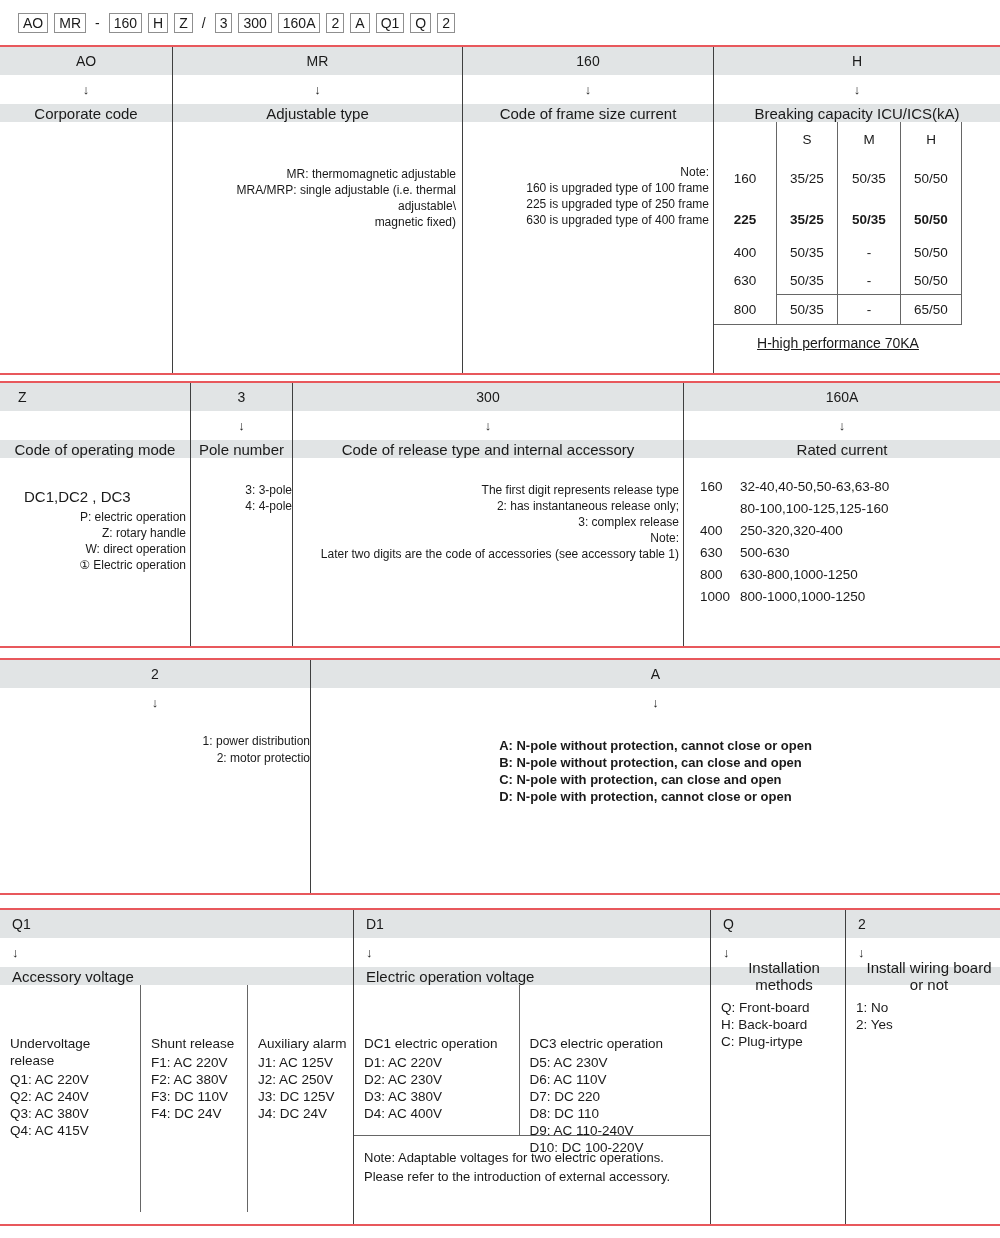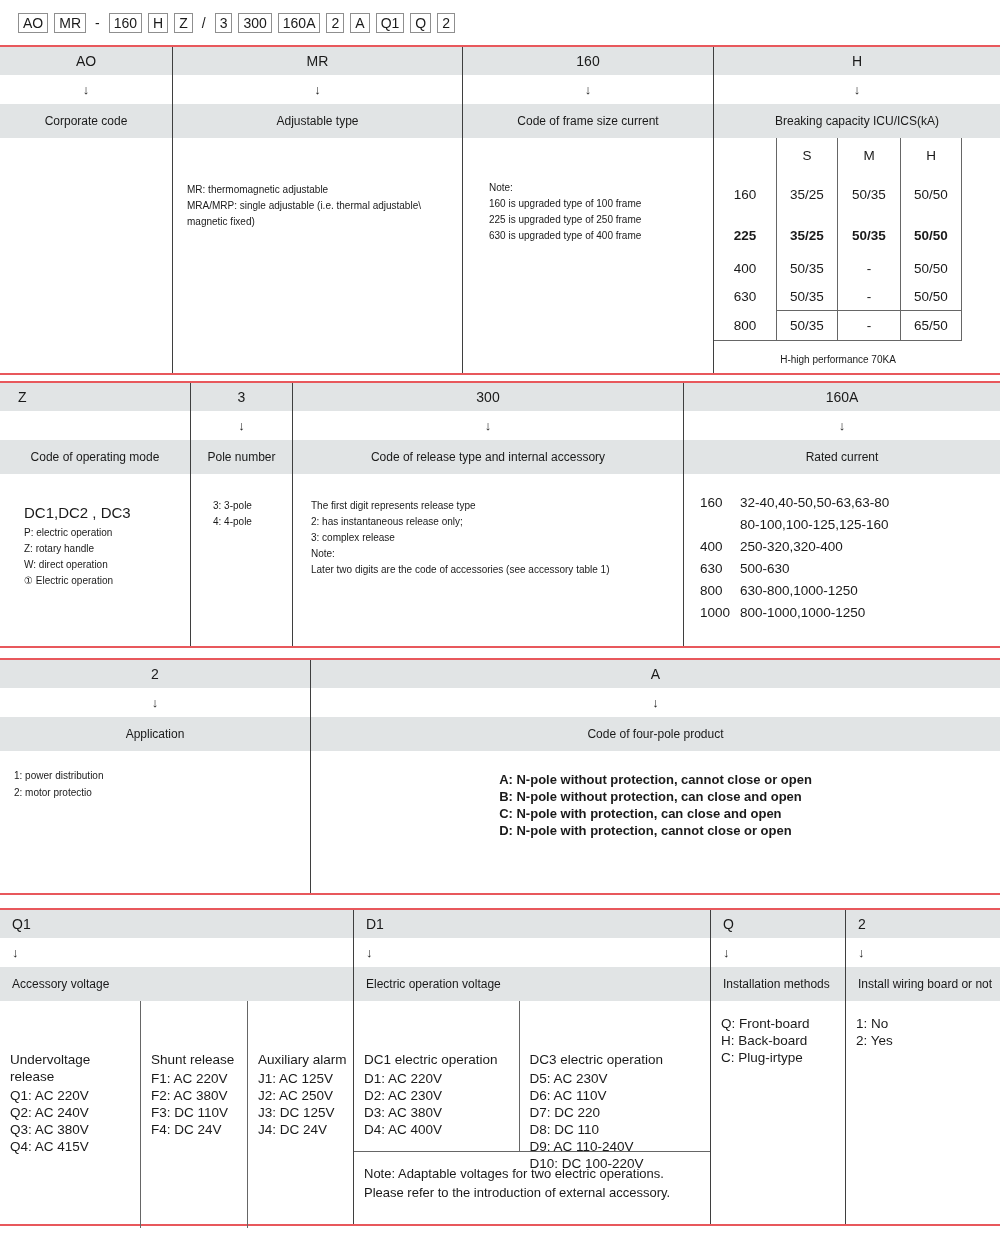--- a/index.html
+++ b/index.html
@@ -29,25 +29,25 @@
   .section{
     display:flex;width:1000px;
     border-top:2px solid var(--red);
     border-bottom:2px solid var(--red);
   }
   .col{height:100%;}
   .col + .col{border-left:1px solid var(--divider);}
   .band{background:var(--band);}
   .rcodecell{height:28px;display:flex;align-items:center;justify-content:center;font-size:14px;}
   .rarrow{height:29px;display:flex;align-items:center;justify-content:center;font-size:13px;}
-  .rlabel{height:34px;display:flex;align-items:center;justify-content:center;font-size:12px;text-align:center;}
+  .rlabel{height:18px;display:flex;align-items:center;justify-content:center;font-size:15px;text-align:center;}
   .leftal{justify-content:flex-start;padding-left:12px;}
   .leftal18{justify-content:flex-start;padding-left:18px;}
   .body{position:relative;}
-  .txt{font-size:10px;line-height:16px;}
+  .txt{font-size:12px;line-height:16px;text-align:right;}
   
   .s1{margin-top:9px;height:330px;}
   .s2{margin-top:6px;height:267px;}
   .s3{margin-top:10px;height:237px;}
   .s4{margin-top:13px;height:318px;}
   .s1 .body{height:239px;}
   .s2 .body{height:176px;}
   .s3 .body{height:146px;}
   .s4 .body{height:227px;}
   
@@ -58,21 +58,21 @@
   .brow{display:flex;width:248px;}
   .bc{width:61px;display:flex;align-items:center;justify-content:center;border-right:1px solid var(--inner);}
   .bc:first-child{width:63px;}
   .bc:nth-child(3){width:63px;}
   .bhead .bc{height:34px;}
   .br0 .bc{height:44px;}
   .br1 .bc{height:38px;font-weight:bold;}
   .br2 .bc,.br3 .bc{height:28px;}
   .br4 .bc{height:30px;}
   .br4 .bc:nth-child(n+2){border-top:1px solid var(--inner);}
-  .bfoot{width:248px;height:37px;border-top:1px solid var(--inner);display:flex;align-items:center;justify-content:center;font-size:10px;}
+  .bfoot{width:248px;height:37px;border-top:1px solid var(--inner);display:flex;align-items:center;justify-content:center;font-size:14px;text-decoration:underline;}
   
   .zbody{padding:30px 4px 0 24px;}
   .ztitle{font-size:15px;line-height:18px;margin-bottom:3px;}
   .polebody{padding:24px 0 0 22px;}
   .relbody{padding:24px 4px 16px 18px;}
   .ratedbody{padding:18px 0 0 16px;font-size:13.5px;}
   .rrow{display:flex;line-height:22px;}
   .rcode{width:40px;flex:0 0 40px;}
   
   .appbody{padding:16px 0 0 14px;}
@@ -249,30 +249,28 @@
             <span>800-1000,1000-1250</span>
           </div>
       </div>
     </div>
   </div>
 
   <div class="section s3">
     <div class="col" style="width:310px">
       <div class="band rcodecell">2</div>
       <div class="rarrow">↓</div>
-      <div class="band rlabel">Application</div>
       <div class="body appbody">
         <div class="txt" style="line-height:17px">1: power distribution</div>
         <div class="txt" style="line-height:17px">2: motor protectio</div>
       </div>
     </div>
     <div class="col" style="width:690px">
       <div class="band rcodecell">A</div>
       <div class="rarrow">↓</div>
-      <div class="band rlabel">Code of four-pole product</div>
       <div class="body">
         <div class="fourpole">
           <div>A: N-pole without protection, cannot close or open</div>
           <div>B: N-pole without protection, can close and open</div>
           <div>C: N-pole with protection, can close and open</div>
           <div>D: N-pole with protection, cannot close or open</div>
         </div>
       </div>
     </div>
   </div>

